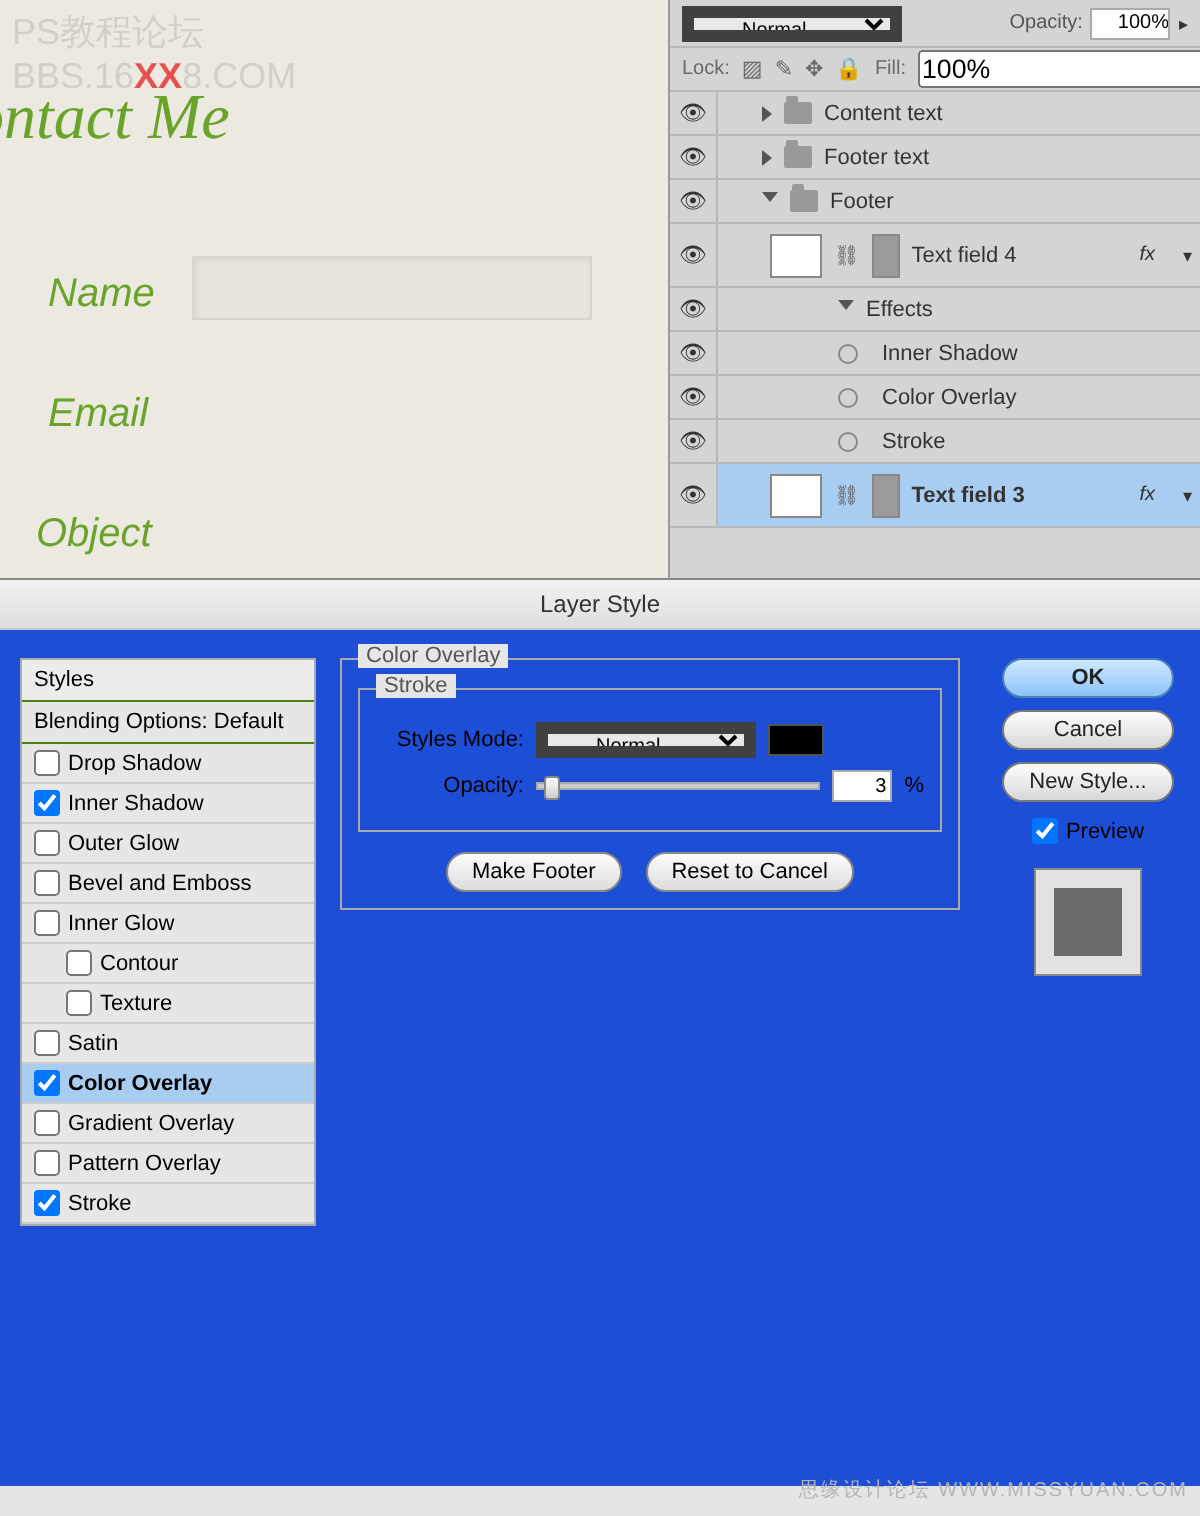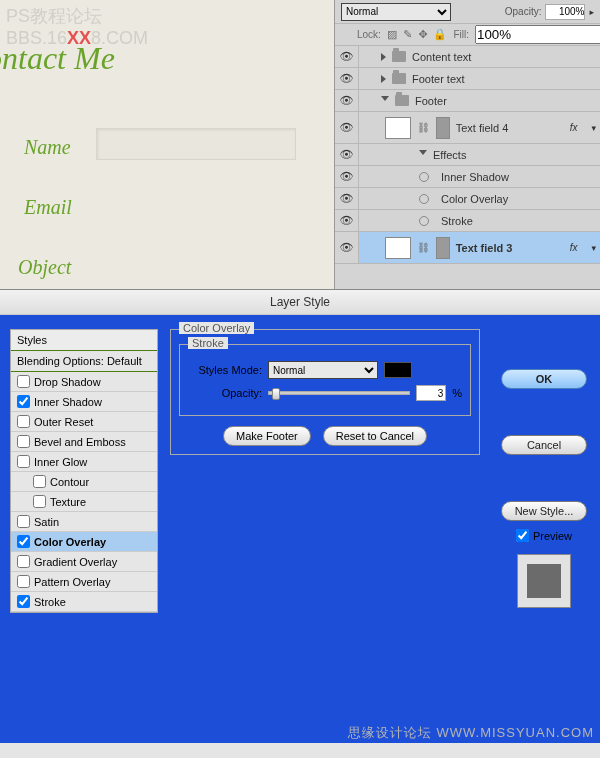--- a/index.html
+++ b/index.html
@@ -1,33 +1,33 @@
 <!DOCTYPE html>
 <html><head>
 <meta charset="utf-8">
 <style>
 * { box-sizing: border-box; margin: 0; padding: 0; font-family: "Lucida Grande", Arial, sans-serif; }
 body { background: #e5e5e5; width: 600px; height: 758px; position: relative; overflow: hidden; }
 .bg-area { position: absolute; top: 0; left: 0; width: 334px; height: 290px; background: #ebe9e0; }
 .watermark { position: absolute; top: 4px; left: 6px; color: #d0cfc8; font-size: 18px; font-family: Arial; }
 .watermark .xx { color: #e85050; font-weight: bold; }
 .contact-title { position: absolute; top: 40px; left: -14px; color: #6aa329; font-size: 32px; font-family: Georgia, serif; font-style: italic; }
-.form-label { position: absolute; color: #6aa329; font-family: Liberation Serif, serif; font-style: italic; font-size: 20px; }
+.form-label { position: absolute; color: #6aa329; font-family: Liberation Sans, sans-serif; font-style: italic; font-size: 20px; }
 .name-lbl { top: 136px; left: 24px; }
 .email-lbl { top: 196px; left: 24px; }
 .object-lbl { top: 256px; left: 18px; }
 .text-field { position: absolute; top: 128px; left: 96px; width: 200px; height: 32px; background: #e8e6dd; border: 1px solid #d8d5cc; box-shadow: inset 1px 1px 3px rgba(0,0,0,0.08); }
 
 
 .layers-panel { position: absolute; top: 0; left: 334px; width: 266px; height: 290px; background: #d4d4d4; border-left: 1px solid #999; font-size: 11px; color: #333; }
 .lp-row { display: flex; align-items: center; height: 22px; border-bottom: 1px solid #b8b8b8; }
 .lp-opacity { padding: 2px 6px; display: flex; align-items: center; gap: 4px; height: 24px; border-bottom: 1px solid #b8b8b8; }
-.lp-select { background: #e8e8e8; border: 1px solid #404040; height: 18px; font-size: 10px; padding: 0 0; }
+.lp-select { background: #e8e8e8; border: 6px solid #404040; height: 18px; font-size: 10px; padding: 0 20px; }
 .lp-opacity input { width: 40px; height: 16px; font-size: 10px; text-align: right; border: 1px solid #aaa; }
-.lp-lock { padding: 2px 22px; display: flex; align-items: center; gap: 6px; height: 22px; border-bottom: 1px solid #b8b8b8; color: #6a6a6a; }
+.lp-lock { padding: 2px 6px; display: flex; align-items: center; gap: 6px; height: 22px; border-bottom: 1px solid #b8b8b8; color: #6a6a6a; }
 .lp-eye { width: 24px; text-align: center; border-right: 1px solid #b8b8b8; height: 100%; display: flex; align-items: center; justify-content: center; }
 .lp-layer { flex: 1; display: flex; align-items: center; gap: 6px; padding-left: 4px; height: 100%; }
 .folder-icon { display: inline-block; width: 14px; height: 11px; background: #999; border-radius: 1px; position: relative; }
 .folder-icon::before { content: ""; position: absolute; top: -3px; left: 1px; width: 6px; height: 3px; background: #999; border-radius: 1px 1px 0 0; }
 .expand-tri { width: 0; height: 0; border-left: 5px solid #555; border-top: 4px solid transparent; border-bottom: 4px solid transparent; }
 .expand-tri.open { border-left: 4px solid transparent; border-right: 4px solid transparent; border-top: 5px solid #555; }
 .thumb { width: 26px; height: 22px; background: #fff; border: 1px solid #888; }
 .thumb2 { width: 14px; height: 22px; background: #9a9a9a; border: 1px solid #888; }
 .link-icon { font-size: 10px; color: #555; }
 .lp-selected { background: #a9cdf0; }
@@ -50,27 +50,27 @@
 .fs-legend { position: absolute; top: -8px; left: 8px; background: #e6e6e6; padding: 0 4px; font-size: 11px; color: #555; }
 .prop-row { display: flex; align-items: center; gap: 6px; font-size: 11px; margin: 6px 0; }
 .prop-row label { width: 74px; text-align: right; }
 .slider { flex: 1; height: 4px; background: #ccc; border: 1px solid #aaa; position: relative; }
 .slider-thumb { position: absolute; left: 2%; top: -4px; width: 8px; height: 12px; background: linear-gradient(#fff,#ccc); border: 1px solid #888; border-radius: 2px; }
 .num-in { width: 30px; height: 16px; border: 1px solid #aaa; font-size: 10px; text-align: right; padding-right: 2px; }
 .color-sw { width: 28px; height: 16px; background: #000; border: 1px solid #555; }
 .mac-btn { height: 20px; padding: 0 12px; font-size: 11px; border: 1px solid #888; border-radius: 10px; background: linear-gradient(#fdfdfd,#dcdcdc); }
 .btn-row { display: flex; gap: 12px; justify-content: center; margin-top: 10px; }
 .right-col { position: absolute; top: 14px; right: 10px; width: 92px; display: flex; flex-direction: column; gap: 6px; align-items: center; }
-.aqua-btn { width: 86px; height: 20px; border-radius: 10px; border: 1px solid #7a7a7a; background: linear-gradient(#fdfdfd,#d8d8d8); font-size: 11px; color: #222; display: flex; align-items: center; justify-content: center; margin-top: 40px; }
+.aqua-btn { width: 86px; height: 20px; border-radius: 10px; border: 1px solid #7a7a7a; background: linear-gradient(#fdfdfd,#d8d8d8); font-size: 11px; color: #222; display: flex; align-items: center; justify-content: center; }
 .aqua-btn.ok { background: linear-gradient(#cfe8ff,#8cc3f8); border-color: #4a7fb8; font-weight: bold; }
 .preview-ck { display: flex; align-items: center; gap: 4px; font-size: 11px; margin-top: 2px; }
 .preview-box { width: 54px; height: 54px; border: 1px solid #888; background: #e2e2e2; display: flex; align-items: center; justify-content: center; margin-top: 6px; }
 .preview-inner { width: 34px; height: 34px; background: #6b6b6b; }
 .lp-stub { width: 12px; }
-.footer-wm { position:absolute; bottom:16px; right:6px; font-size:13px; color:#b5b5b5; letter-spacing:1px; }
+.footer-wm { position:absolute; bottom:6px; right:6px; font-size:10px; color:#b5b5b5; letter-spacing:1px; }
 </style>
 </head>
 <body>
 
 <div class="bg-area">
   <div class="watermark">
     <div>PS教程论坛</div>
     <div>
       <span>BBS.16</span><span class="xx">XX</span><span>8.COM</span>
     </div>
@@ -187,21 +187,21 @@
       <div class="sl-item">
           <input type="checkbox" style="">
           <span>Drop Shadow</span>
         </div>
       <div class="sl-item">
           <input type="checkbox" checked="" style="">
           <span>Inner Shadow</span>
         </div>
       <div class="sl-item">
           <input type="checkbox" style="">
-          <span>Outer Reset</span>
+          <span>Outer Glow</span>
         </div>
       <div class="sl-item">
           <input type="checkbox" style="">
           <span>Bevel and Emboss</span>
         </div>
       <div class="sl-item">
           <input type="checkbox" style="">
           <span>Inner Glow</span>
         </div>
       <div class="sl-item sub">

